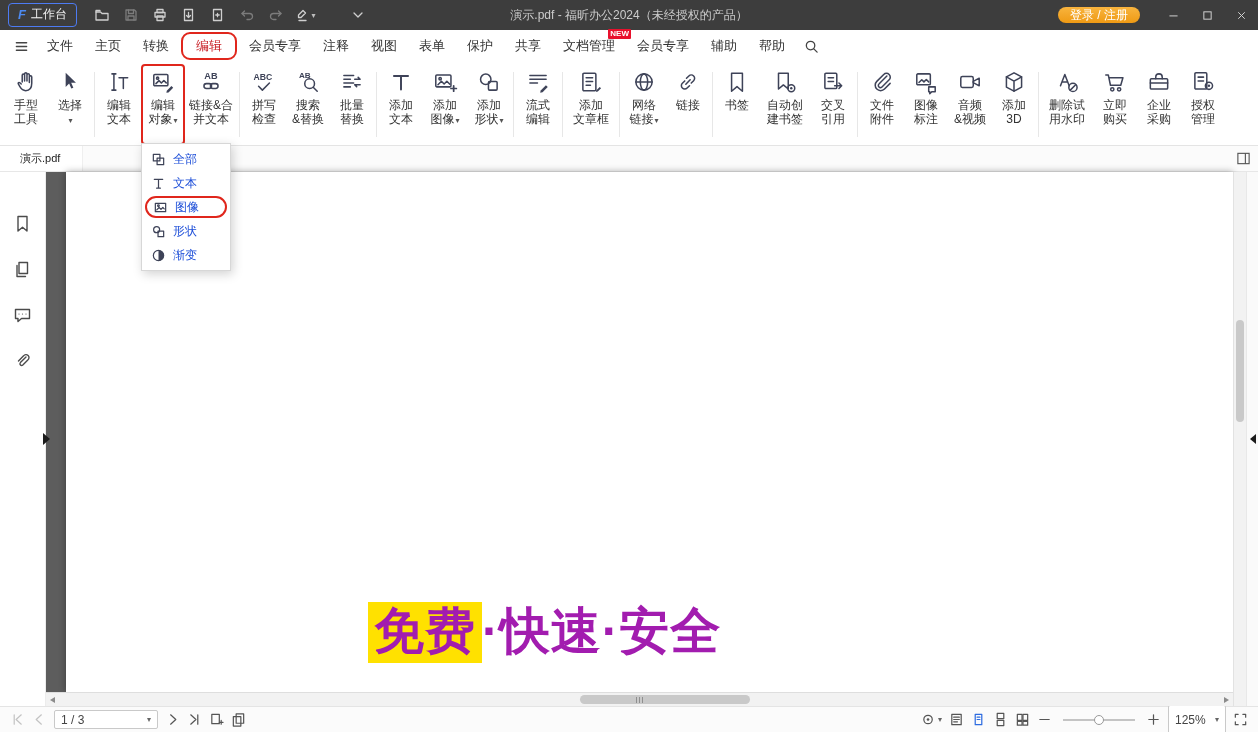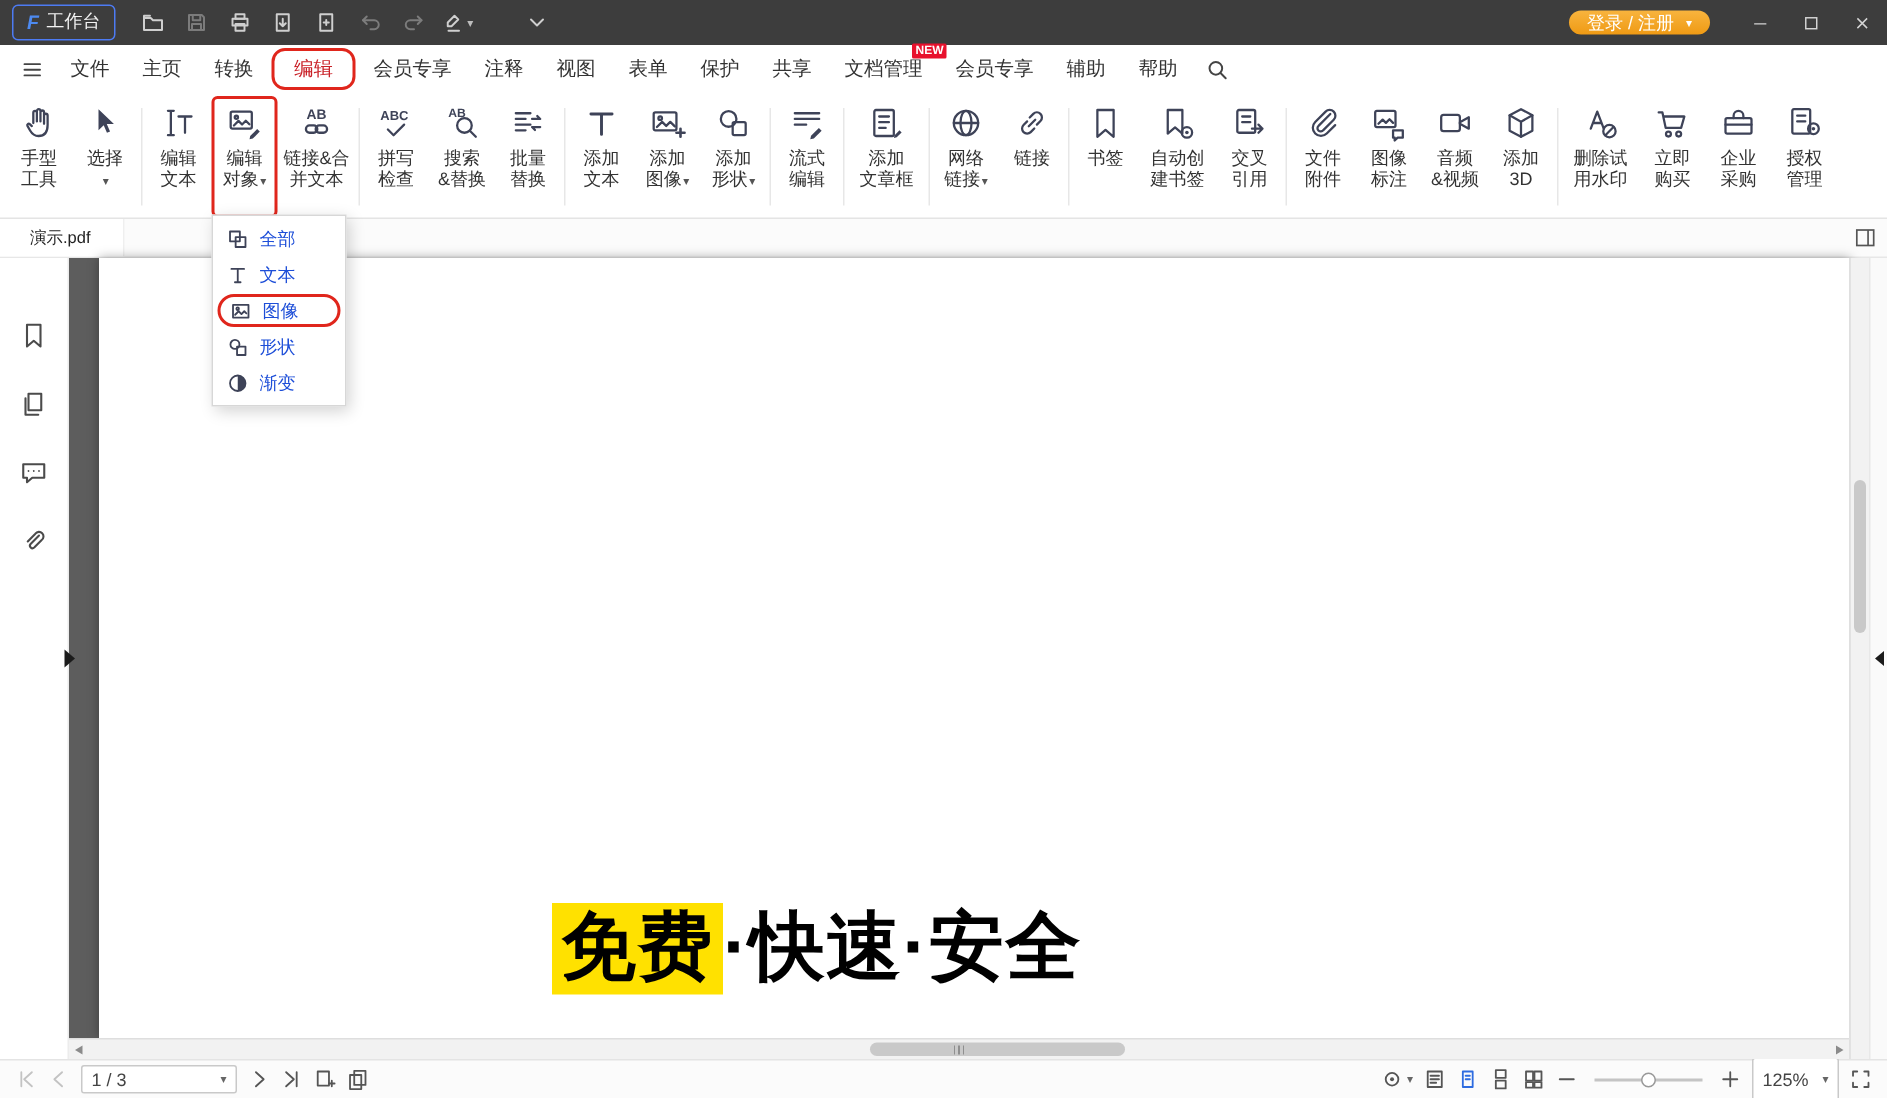--- a/index.html
+++ b/index.html
@@ -10,21 +10,21 @@
   .titlebar { height:30px; min-height:30px; background:#3d3d3d; display:flex; align-items:center; position:relative; color:#d8d8d8; }
   .ws-btn { display:flex; align-items:center; gap:5px; margin-left:8px; padding:2px 9px 3px; border:1px solid #4d7bf3; border-radius:4px; font-size:12px; color:#f2f2f2; }
   .ws-logo { color:#4d8af0; font-weight:bold; font-style:italic; font-size:13px; }
   .tb-icons { display:flex; align-items:center; margin-left:12px; gap:3px; }
   .tb-btn { width:26px; height:24px; display:flex; align-items:center; justify-content:center; border-radius:3px; }
   .tb-btn svg { width:16px; height:16px; fill:none; stroke:#cfcfcf; stroke-width:1.3; stroke-linecap:round; stroke-linejoin:round; }
   .tb-btn.disabled svg { stroke:#7c7c7c; }
   .tb-caret { font-size:8px; color:#bdbdbd; margin-left:1px; }
   .tb-title { position:absolute; left:50%; transform:translateX(-50%); font-size:12px; color:#cccccc; white-space:nowrap; }
   .tb-right { margin-left:auto; display:flex; align-items:center; height:100%; }
-  .login-btn { background:linear-gradient(#f8b43e,#ef9a14); color:#fff; font-size:12px; height:16px; padding:0 12px; border-radius:10px; display:flex; align-items:center; gap:7px; margin-right:16px; white-space:nowrap; }
+  .login-btn { background:linear-gradient(#f8b43e,#ef9a14); color:#fff; font-size:12px; height:16px; padding:0 12px; border-radius:10px; display:flex; align-items:center; gap:7px; margin-right:16px; white-space:nowrap;flex-direction:column; }
   .login-btn .tb-caret { color:#fff; }
   .win-btn { width:34px; height:30px; display:flex; align-items:center; justify-content:center; }
   .win-btn svg { width:13px; height:13px; fill:none; stroke:#d4d4d4; stroke-width:1.2; }
 
   
   .menubar { height:32px; min-height:32px; background:#fff; display:flex; align-items:center; padding:0 8px; font-size:13px; color:#333; }
   .hamburger { width:26px; display:flex; justify-content:center; margin-right:2px; }
   .hamburger svg { width:15px; height:15px; stroke:#444; stroke-width:1.4; stroke-linecap:round; }
   .menu-item { padding:5px 10px; margin:0 1px; position:relative; white-space:nowrap; border-radius:4px; }
   .menu-item.active { color:#c92027; border:2px solid #e0261c; border-radius:9px; padding:3px 13px; }
@@ -56,21 +56,21 @@
 
   
   .main { flex:1; display:flex; min-height:0; position:relative; }
   .leftrail { width:46px; background:#fff; border-right:1px solid #ececec; display:flex; flex-direction:column; align-items:center; padding-top:42px; gap:27px; }
   .rail-btn { display:flex; }
   .rail-btn svg { width:19px; height:19px; fill:none; stroke:#4b4b4b; stroke-width:1.4; stroke-linecap:round; stroke-linejoin:round; }
   .expand-left { position:absolute; left:43px; top:50%; transform:translateY(-50%); width:0; height:0; border-top:6px solid transparent; border-bottom:6px solid transparent; border-left:7px solid #1b1b1b; z-index:5; }
 
   .viewport { flex:1; background:#5d5d5d; position:relative; min-width:0; }
   .page { position:absolute; left:20px; top:0; right:0; bottom:14px; background:#fff; box-shadow:0 0 7px rgba(0,0,0,.35); }
-  .page-text { position:absolute; left:302px; top:426px; font-size:50px; font-weight:700; color:#000000; letter-spacing:1px; white-space:nowrap; }
+  .page-text { position:absolute; left:302px; top:426px; font-size:50px; font-weight:700; color:#a21caf; letter-spacing:1px; white-space:nowrap; }
   .hl { background:#ffe100; padding:1px 6px 4px; }
 
   .hscroll { position:absolute; left:0; right:0; bottom:0; height:14px; background:#f2f2f2; border-top:1px solid #dedede; }
   .hs-arrow { position:absolute; top:4px; width:0; height:0; border-top:3.5px solid transparent; border-bottom:3.5px solid transparent; }
   .hs-arrow.left { left:4px; border-right:5px solid #8b8b8b; }
   .hs-arrow.right { right:4px; border-left:5px solid #8b8b8b; }
   .hs-thumb { position:absolute; left:45%; width:170px; top:2px; bottom:2px; background:#c9c9c9; border-radius:5px; }
   .hs-grip { position:absolute; left:50%; transform:translateX(-50%); top:4px; height:6px; width:8px; background:repeating-linear-gradient(90deg,#8f8f8f 0 1px,transparent 1px 3px); }
 
   .vscroll { width:13px; background:#f2f2f2; border-left:1px solid #e2e2e2; position:relative; }
@@ -151,20 +151,21 @@
           <path d="M9 3.5l2.5 2.5-4.5 4.5H4.5V8z"></path>
         </svg>
         <span class="tb-caret">▾</span>
       </div>
     <div class="tb-btn" style="margin-left:24px;">
         <svg viewBox="0 0 16 16">
           <path d="M4 6l4 4 4-4"></path>
         </svg>
       </div>
   </div>
+  <div class="tb-title">演示.pdf - 福昕办公2024（未经授权的产品）</div>
   <div class="tb-right">
     <div class="login-btn">
       <span>登录 / 注册</span>
       <span class="tb-caret">▾</span>
     </div>
     <div class="win-btn">
         <svg viewBox="0 0 16 16">
           <path d="M3 8.5h10"></path>
         </svg>
       </div>

